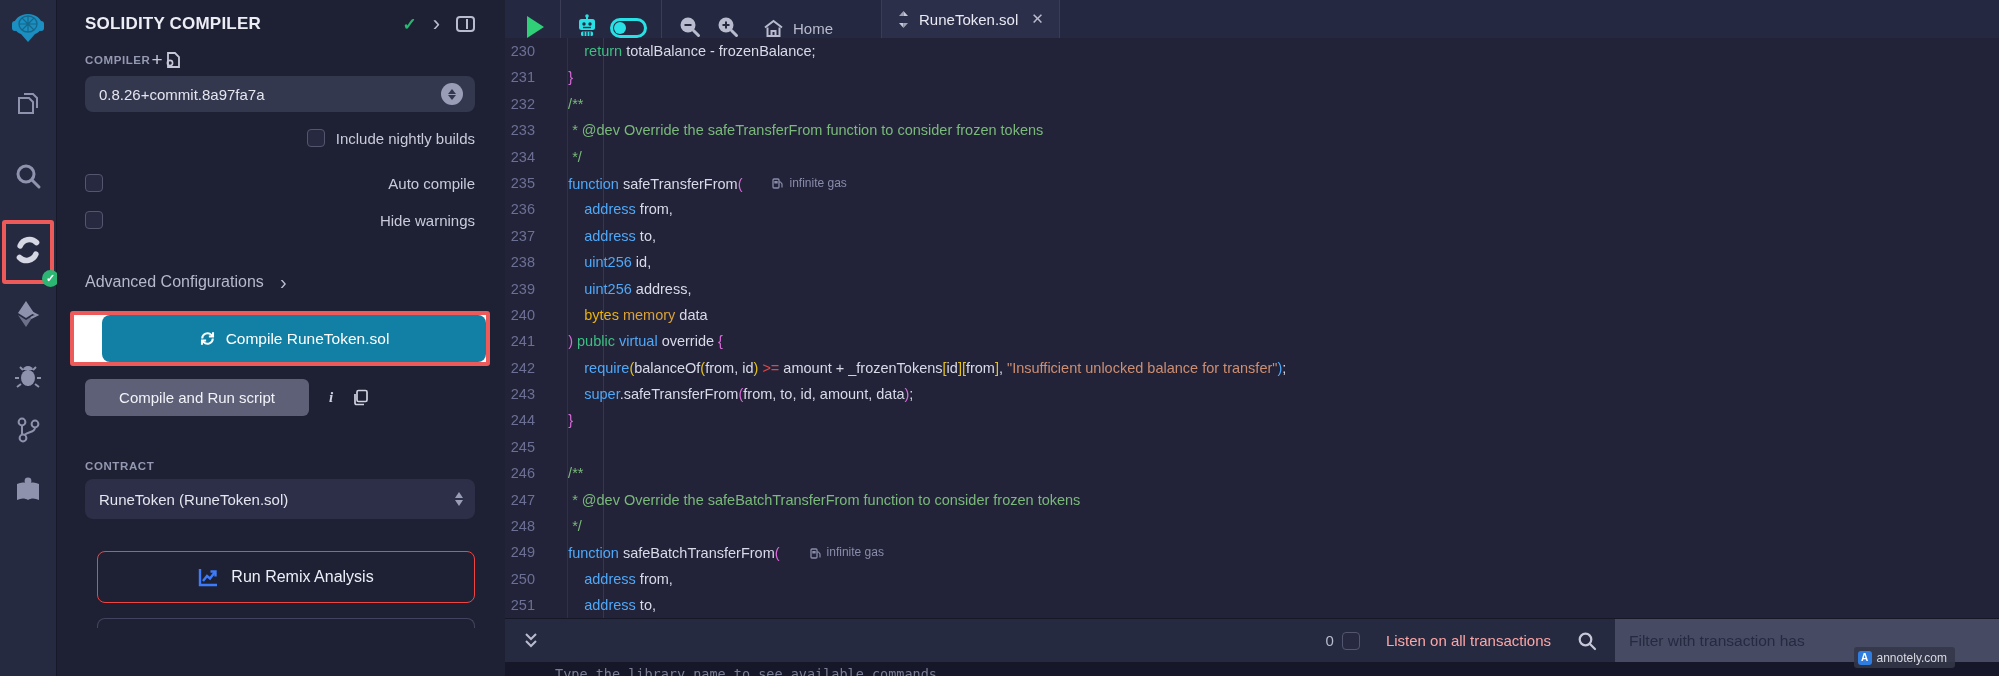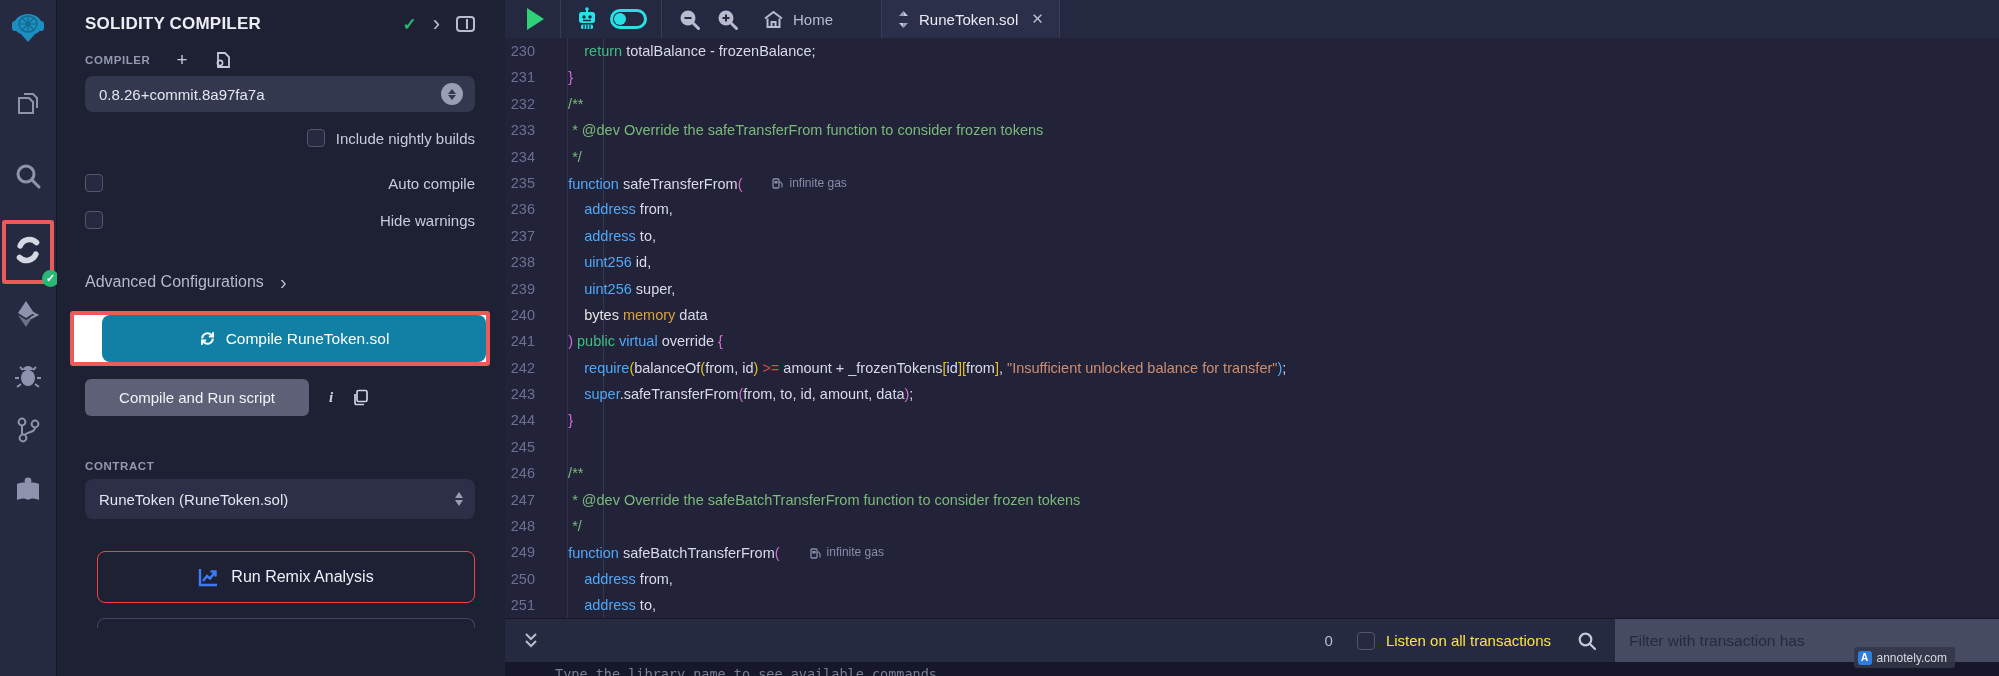--- a/index.html
+++ b/index.html
@@ -20,21 +20,21 @@
 
   
   .side-panel { width:448px; flex:0 0 448px; background:#1e2133; padding:10px 30px 0 28px; color:#e9eaf2; position:relative; }
   .sp-header { display:flex; align-items:center; height:28px; }
   .sp-title { font-size:17px; font-weight:700; letter-spacing:.2px; color:#ecedf5; flex:1; }
   .sp-hicons { display:flex; align-items:center; gap:16px; }
   .check-g { color:#2bb673; font-size:17px; font-weight:bold; }
   .chev { color:#b9bbce; font-size:22px; line-height:1; cursor:pointer; }
   .panel-ic { width:19px; height:16px; border:2px solid #b9bbce; border-radius:4px; position:relative; cursor:pointer; }
   .panel-ic::after { content:""; position:absolute; top:1px; bottom:1px; left:55%; width:2px; background:#b9bbce; }
-  .sp-row-compiler { margin-top:12px; display:flex; align-items:center; gap:26px; }
+  .sp-row-compiler { margin-top:12px; display:flex; align-items:center; gap:1px; }
   .sp-label { font-size:11.5px; font-weight:700; letter-spacing:.6px; color:#9598b2; }
   .plus { color:#c6c8d8; font-size:19px; line-height:1; cursor:pointer; }
   .select { margin-top:7px; height:36px; background:#34384f; border-radius:8px; display:flex; align-items:center; padding:0 12px 0 14px; font-size:15px; color:#e4e5ef; cursor:pointer; }
   .select .val { flex:1; }
   .circle-sel { width:22px; height:22px; border-radius:50%; background:#9a9db6; display:flex; flex-direction:column; align-items:center; justify-content:center; gap:1px; }
   .circle-sel i { width:0; height:0; border-left:4px solid transparent; border-right:4px solid transparent; }
   .circle-sel i.up { border-bottom:5px solid #34384f; }
   .circle-sel i.dn { border-top:5px solid #34384f; }
   .chk-row { display:flex; align-items:center; gap:11px; font-size:15px; color:#c9cbdb;justify-content:space-between; }
   .chk { width:18px; height:18px; border:1px solid #53566e; border-radius:4px; background:#262940; flex:0 0 18px; cursor:pointer; }
@@ -53,50 +53,50 @@
   .select.contract { background:#2c2f47; height:40px; }
   .sort-ic { display:flex; flex-direction:column; gap:2px; }
   .sort-ic i { width:0; height:0; border-left:4.5px solid transparent; border-right:4.5px solid transparent; }
   .sort-ic i.up { border-bottom:6px solid #9a9db6; }
   .sort-ic i.dn { border-top:6px solid #9a9db6; }
   .btn-analysis { margin:32px 0 0 12px; width:378px; height:52px; background:transparent; border:1px solid #ef4444; border-radius:8px; color:#eceff7; font-size:16px; font-family:inherit; display:flex; align-items:center; justify-content:center; gap:12px; cursor:pointer; }
   .stub-btn { margin:15px 0 0 12px; width:378px; height:10px; border:1px solid #41445e; border-bottom:none; border-radius:8px 8px 0 0; }
 
   
   .main { flex:1; display:flex; flex-direction:column; background:#222338; min-width:0; }
-  .topbar { height:38px; background:#242841; display:flex; align-items:center; flex:0 0 38px; }
+  .topbar { height:38px; background:#242841; display:flex; align-items:flex-end; flex:0 0 38px; }
   .tb-sep { width:1px; height:38px; background:#3a3d55; }
   .tb-ic { display:flex; align-items:center; justify-content:center; cursor:pointer; }
   .play { width:0; height:0; border-top:11px solid transparent; border-bottom:11px solid transparent; border-left:17px solid #30d078; margin:0 16px 0 22px; cursor:pointer; }
   .toggle { width:37px; height:20px; border:3px solid #29e0e4; border-radius:11px; position:relative; margin:0 14px 0 10px; cursor:pointer; }
   .toggle::before { content:""; position:absolute; left:1px; top:1px; width:12px; height:12px; border-radius:50%; background:#29e0e4; }
   .home-tab { display:flex; align-items:center; gap:9px; margin-left:24px; color:#b9bbce; font-size:15px; cursor:pointer; }
   .tab { margin-left:48px; height:38px; background:#2c2f49; border-left:1px solid #3a3d55; border-right:1px solid #3a3d55; display:flex; align-items:center; gap:9px; padding:0 15px; color:#e8e9f2; font-size:15px; cursor:pointer; }
   .tab .x { color:#b9bbce; font-size:15px; margin-left:4px; cursor:pointer; }
 
   
   .editor { position:relative; flex:1; overflow:hidden; background:#222338; }
   .code { position:absolute; top:0; left:0; right:0; font-family:Liberation Sans, sans-serif; font-size:14.5px; }
   .cl { display:flex; height:26.4px; line-height:26.4px; white-space:pre; }
   .ln { flex:0 0 46px; text-align:right; padding-right:16px; color:#6c7095; }
   .lt { position:relative; padding-left:1px; }
   .guide { position:absolute; top:0; bottom:0; left:98px; width:1px; background:#343754; }
   .gutter-line { position:absolute; top:0; bottom:0; left:62px; width:1px; background:#2e3149; }
   .tok-p { color:#d8dae8; } .tok-k { color:#4fa8f8; } .tok-g { color:#3dbe82; }
   .tok-c { color:#7ab97a; } .tok-s { color:#ce8e72; } .tok-m { color:#d96ad9; }
-  .tok-y { color:#e5c11c; } .tok-r { color:#e84545; } .tok-t { color:#e5e5e5; }
+  .tok-y { color:#e5c11c; } .tok-r { color:#e84545; } .tok-t { color:#eab308; }
   .tok-o { color:#d9a13d; }
   .gas { color:#898caa; font-size:12px; margin-left:30px; display:inline-flex; align-items:center; gap:6px; }
 
   
   .terminal { flex:0 0 58px; display:flex; flex-direction:column; }
   .term-bar { height:44px; background:#262a40; border-top:1px solid #161827; display:flex; align-items:center; padding-left:18px; }
   .term-spacer { flex:1; }
   .term-count { color:#b9bbce; font-size:15px; }
-  .term-chk-row { display:flex; align-items:center; gap:11px; margin-left:24px; color:#fde047; font-size:15px; }
+  .term-chk-row { display:flex; align-items:center; gap:26px; margin-left:8px; color:#fca5a5; font-size:15px; }
   .term-search { margin:0 18px 0 26px; cursor:pointer; }
   .term-input { flex:0 0 384px; height:44px; border:none; background:#464a63; color:#262a40; font-size:15.5px; font-family:inherit; padding:0 14px; outline:none; }
   .term-input::placeholder { color:#262a40; opacity:1; }
   .term-hint { height:14px; background:#161829; overflow:hidden; padding-left:50px; }
   .term-hint span { font-family:"DejaVu Sans Mono", monospace; font-size:13.5px; line-height:24px; color:#7a7d96; display:inline-block; }
 
   
   .watermark { position:absolute; right:44px; bottom:8px; height:21px; background:rgba(52,55,72,.88); border-radius:3px; display:flex; align-items:center; gap:5px; padding:0 8px 0 4px; z-index:9; }
   .wm-logo { width:14px; height:14px; background:#2f7de0; border-radius:3px; color:#fff; font-size:10px; font-weight:bold; display:flex; align-items:center; justify-content:center; }
   .wm-text { color:#d8d9e2; font-size:12px; }
@@ -310,21 +310,21 @@
           <div class="cl"><span class="ln">233</span><span class="lt"><span class="tok-c">     * @dev Override the safeTransferFrom function to consider frozen tokens</span></span></div>
           <div class="cl"><span class="ln">234</span><span class="lt"><span class="tok-c">     */</span></span></div>
           <div class="cl"><span class="ln">235</span><span class="lt"><span class="tok-p">    </span><span class="tok-k">function</span><span class="tok-p"> safeTransferFrom</span><span class="tok-m">(</span><span class="gas"><svg width="11" height="12" viewBox="0 0 11 12">
                   <rect x="1" y="2" width="6" height="9" rx="1" fill="none" stroke="#898caa" stroke-width="1.3"></rect>
                   <path d="M2.3 4h3.4v2.5H2.3z" fill="#898caa"></path>
                   <path d="M7 5h1.5l1.5 2v3.5" fill="none" stroke="#898caa" stroke-width="1.2"></path>
                 </svg><span>infinite gas</span></span></span></div>
           <div class="cl"><span class="ln">236</span><span class="lt"><span class="tok-p">        </span><span class="tok-k">address</span><span class="tok-p"> from,</span></span></div>
           <div class="cl"><span class="ln">237</span><span class="lt"><span class="tok-p">        </span><span class="tok-k">address</span><span class="tok-p"> to,</span></span></div>
           <div class="cl"><span class="ln">238</span><span class="lt"><span class="tok-p">        </span><span class="tok-k">uint256</span><span class="tok-p"> id,</span></span></div>
-          <div class="cl"><span class="ln">239</span><span class="lt"><span class="tok-p">        </span><span class="tok-k">uint256</span><span class="tok-p"> super,</span></span></div>
+          <div class="cl"><span class="ln">239</span><span class="lt"><span class="tok-p">        </span><span class="tok-k">uint256</span><span class="tok-p"> address,</span></span></div>
           <div class="cl"><span class="ln">240</span><span class="lt"><span class="tok-p">        </span><span class="tok-t">bytes</span><span class="tok-p"> </span><span class="tok-o">memory</span><span class="tok-p"> data</span></span></div>
           <div class="cl"><span class="ln">241</span><span class="lt"><span class="tok-p">    </span><span class="tok-m">)</span><span class="tok-p"> </span><span class="tok-g">public</span><span class="tok-p"> </span><span class="tok-k">virtual</span><span class="tok-p"> override </span><span class="tok-m">{</span></span></div>
           <div class="cl"><span class="ln">242</span><span class="lt"><span class="tok-p">        </span><span class="tok-k">require</span><span class="tok-y">(</span><span class="tok-p">balanceOf</span><span class="tok-y">(</span><span class="tok-p">from, id</span><span class="tok-y">)</span><span class="tok-p"> </span><span class="tok-r">&gt;=</span><span class="tok-p"> amount + _frozenTokens</span><span class="tok-y">[</span><span class="tok-p">id</span><span class="tok-y">]</span><span class="tok-y">[</span><span class="tok-p">from</span><span class="tok-y">]</span><span class="tok-p">, </span><span class="tok-s">"Insufficient unlocked balance for transfer"</span><span class="tok-k">)</span><span class="tok-p">;</span></span></div>
           <div class="cl"><span class="ln">243</span><span class="lt"><span class="tok-p">        </span><span class="tok-k">super</span><span class="tok-p">.safeTransferFrom</span><span class="tok-m">(</span><span class="tok-p">from, to, id, amount, data</span><span class="tok-m">)</span><span class="tok-p">;</span></span></div>
           <div class="cl"><span class="ln">244</span><span class="lt"><span class="tok-p">    </span><span class="tok-m">}</span></span></div>
           <div class="cl"><span class="ln">245</span><span class="lt"></span></div>
           <div class="cl"><span class="ln">246</span><span class="lt"><span class="tok-c">    /**</span></span></div>
           <div class="cl"><span class="ln">247</span><span class="lt"><span class="tok-c">     * @dev Override the safeBatchTransferFrom function to consider frozen tokens</span></span></div>
           <div class="cl"><span class="ln">248</span><span class="lt"><span class="tok-c">     */</span></span></div>
           <div class="cl"><span class="ln">249</span><span class="lt"><span class="tok-p">    </span><span class="tok-k">function</span><span class="tok-p"> safeBatchTransferFrom</span><span class="tok-m">(</span><span class="gas"><svg width="11" height="12" viewBox="0 0 11 12">

